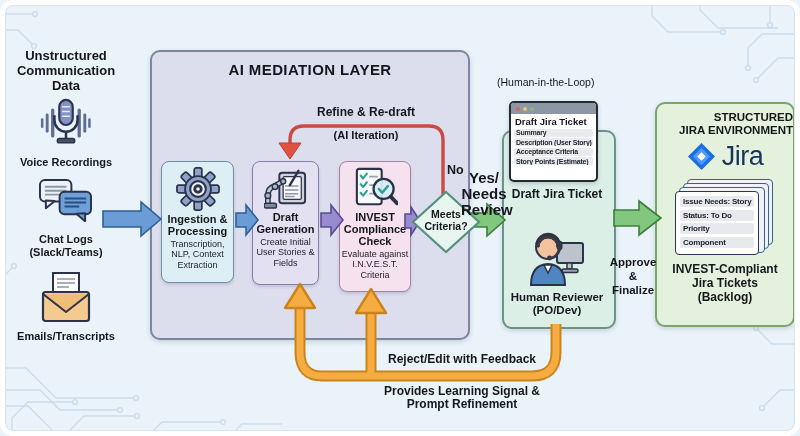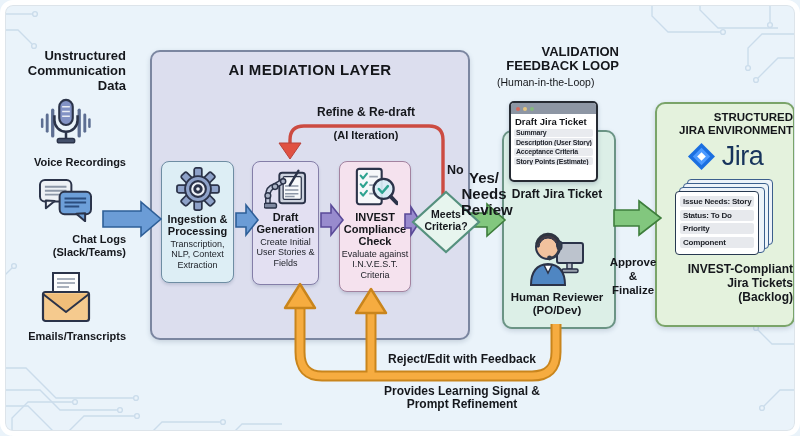--- a/index.html
+++ b/index.html
@@ -2,21 +2,21 @@
 <html><head>
 <meta charset="utf-8">
 <style>
   html,body{margin:0;padding:0;background:#dfe6ec;}
   #stage{position:relative;width:800px;height:436px;background:#eaf3fa;overflow:hidden;
          font-family:"Liberation Sans",sans-serif;color:#14161a;}
   #frame{position:absolute;inset:0;border:5px solid #ffffff;border-radius:13px;
          pointer-events:none;z-index:50;box-shadow:inset 0 0 0 1px #dde4ea;}
   .abs{position:absolute;}
   .pre{white-space:pre-line;}
-  .lbl{font-weight:bold;text-align:right;line-height:1.15;color:#15171c;}
+  .lbl{font-weight:bold;text-align:center;line-height:1.15;color:#15171c;}
   svg{display:block;}
   
   .bigbox{position:absolute;border-radius:10px;box-shadow:0 2px 5px rgba(60,80,110,.20);}
   #ai-box{left:150px;top:50px;width:316px;height:286px;background:#dcdeee;border:2px solid #7b86a0;z-index:1;}
   #ai-title{position:absolute;top:9px;left:0;width:100%;text-align:center;font-size:15px;font-weight:bold;letter-spacing:.4px;}
   .stepbox{position:absolute;border-radius:8px;display:flex;flex-direction:column;align-items:center;
            padding-top:5px;box-sizing:border-box;z-index:2;box-shadow:0 2px 3px rgba(60,80,110,.18);}
   #box-ingestion{left:161px;top:161px;width:73px;height:122px;background:#ddeef5;border:1.6px solid #6e8da3;}
   #box-draft{left:252px;top:161px;width:67px;height:124px;background:#e3e0f2;border:1.6px solid #847ea8;}
   #box-invest{left:339px;top:161px;width:72px;height:131px;background:#f5e2ee;border:1.6px solid #a383a0;}
@@ -202,22 +202,20 @@
 
   <div class="tag" style="left:300px;top:106px;width:132px;font-size:12px;">Refine &amp; Re-draft</div>
   <div class="tag" style="left:300px;top:129px;width:132px;font-size:11px;">(AI Iteration)</div>
   <div class="tag" style="left:447px;top:163px;width:30px;font-size:12.5px;text-align:left;">No</div>
   <div class="tag pre" style="left:461px;top:170px;width:46px;font-size:15px;line-height:1.05;">Yes/
 Needs
 Review</div>
   <div class="tag pre" style="left:414px;top:209px;width:64px;font-size:10.5px;line-height:1.12;z-index:6;">Meets
 Criteria?</div>
 
-  <div class="abs lbl pre" style="left:497px;top:45px;width:122px;font-size:13px;line-height:1.1;">VALIDATION
-FEEDBACK LOOP</div>
   <div class="abs" style="left:497px;top:76px;width:122px;font-size:10.5px;text-align:left;">(Human-in-the-Loop)</div>
 
   <div class="bigbox" id="val-box"></div>
 
   <div id="ticket-window">
     <div id="ticket-titlebar">
       <span class="dot" style="left:5px;background:#d4695e;"></span>
       <span class="dot" style="left:12px;background:#e5c47e;"></span>
       <span class="dot" style="left:19px;background:#83b87d;"></span>
     </div>

